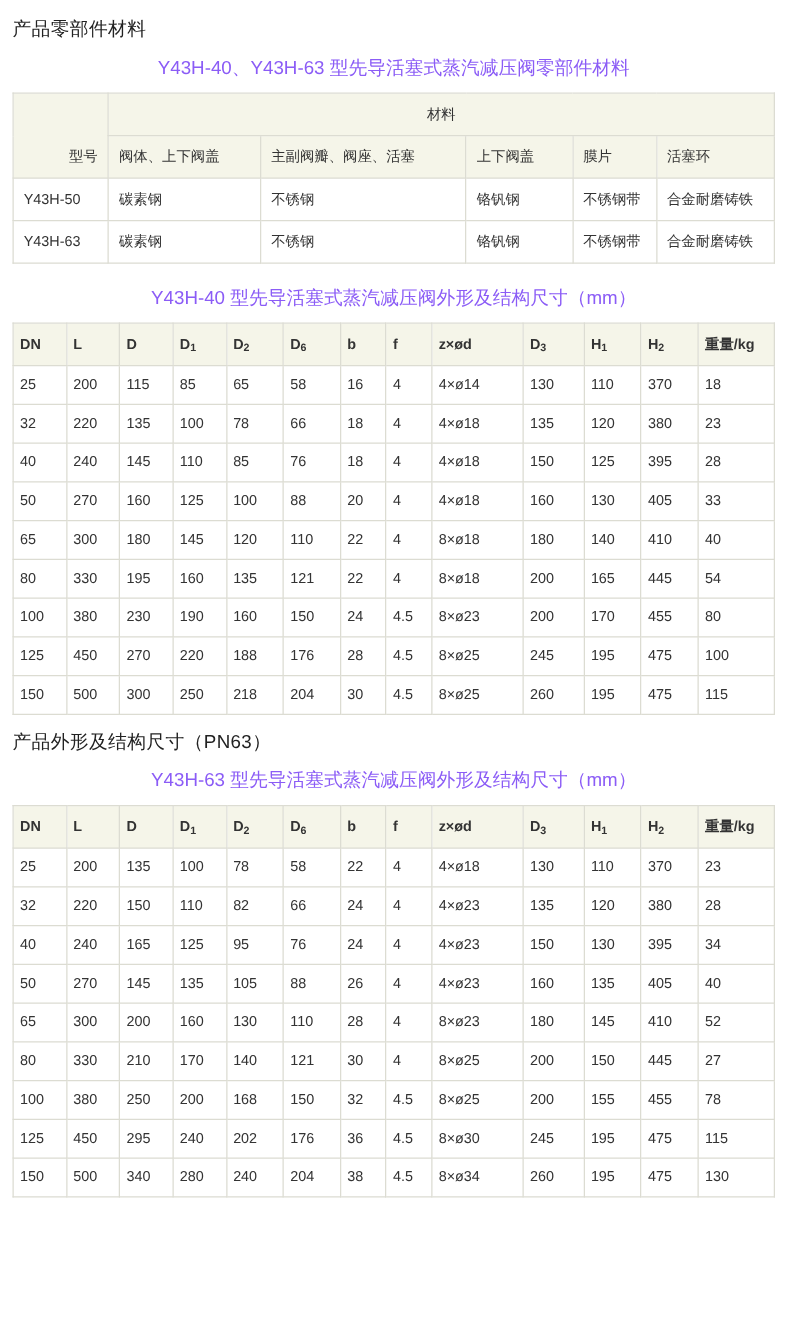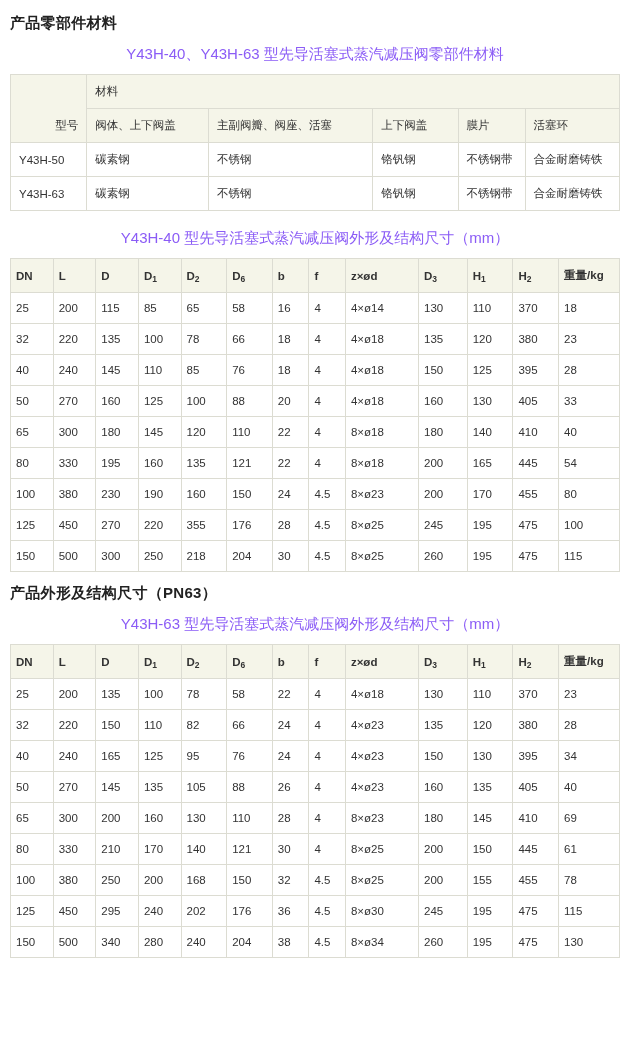--- a/index.html
+++ b/index.html
@@ -13,21 +13,21 @@
     color: #333333;
     font-size: 12px;
   }
   .page {
     width: 630px;
     box-sizing: border-box;
     padding: 8px 10px 6px 10px;
   }
   h2.section-title {
     font-size: 15px;
-    font-weight: bold;
+    font-weight: normal;
     color: #222222;
     margin: 6px 0 10px 0;
     padding: 0;
     letter-spacing: 0.3px;
   }
   h3.table-caption {
     font-size: 15px;
     font-weight: normal;
     color: #8b5cf6;
     text-align: center;
@@ -91,21 +91,21 @@
       <col style="width:12.5%">
       <col style="width:20%">
       <col style="width:27%">
       <col style="width:14%">
       <col style="width:11%">
       <col style="width:15.5%">
     </colgroup>
     <tbody>
       <tr>
         <th rowspan="2" style="text-align:right; vertical-align:bottom;">型号</th>
-        <th colspan="5" style="text-align:left;">材料</th>
+        <th colspan="5" style="text-align:center;">材料</th>
       </tr>
       <tr>
         <th>阀体、上下阀盖</th>
         <th>主副阀瓣、阀座、活塞</th>
         <th>上下阀盖</th>
         <th>膜片</th>
         <th>活塞环</th>
       </tr>
       <tr>
         <td class="rowhead">Y43H-50</td>
@@ -267,21 +267,21 @@
         <td>200</td>
         <td>170</td>
         <td>455</td>
         <td>80</td>
       </tr>
       <tr>
         <td>125</td>
         <td>450</td>
         <td>270</td>
         <td>220</td>
-        <td>355</td>
+        <td>188</td>
         <td>176</td>
         <td>28</td>
         <td>4.5</td>
         <td>8×ø25</td>
         <td>245</td>
         <td>195</td>
         <td>475</td>
         <td>100</td>
       </tr>
       <tr>
@@ -407,36 +407,36 @@
         <td>200</td>
         <td>160</td>
         <td>130</td>
         <td>110</td>
         <td>28</td>
         <td>4</td>
         <td>8×ø23</td>
         <td>180</td>
         <td>145</td>
         <td>410</td>
-        <td>69</td>
+        <td>52</td>
       </tr>
       <tr>
         <td>80</td>
         <td>330</td>
         <td>210</td>
         <td>170</td>
         <td>140</td>
         <td>121</td>
         <td>30</td>
         <td>4</td>
         <td>8×ø25</td>
         <td>200</td>
         <td>150</td>
         <td>445</td>
-        <td>61</td>
+        <td>27</td>
       </tr>
       <tr>
         <td>100</td>
         <td>380</td>
         <td>250</td>
         <td>200</td>
         <td>168</td>
         <td>150</td>
         <td>32</td>
         <td>4.5</td>

